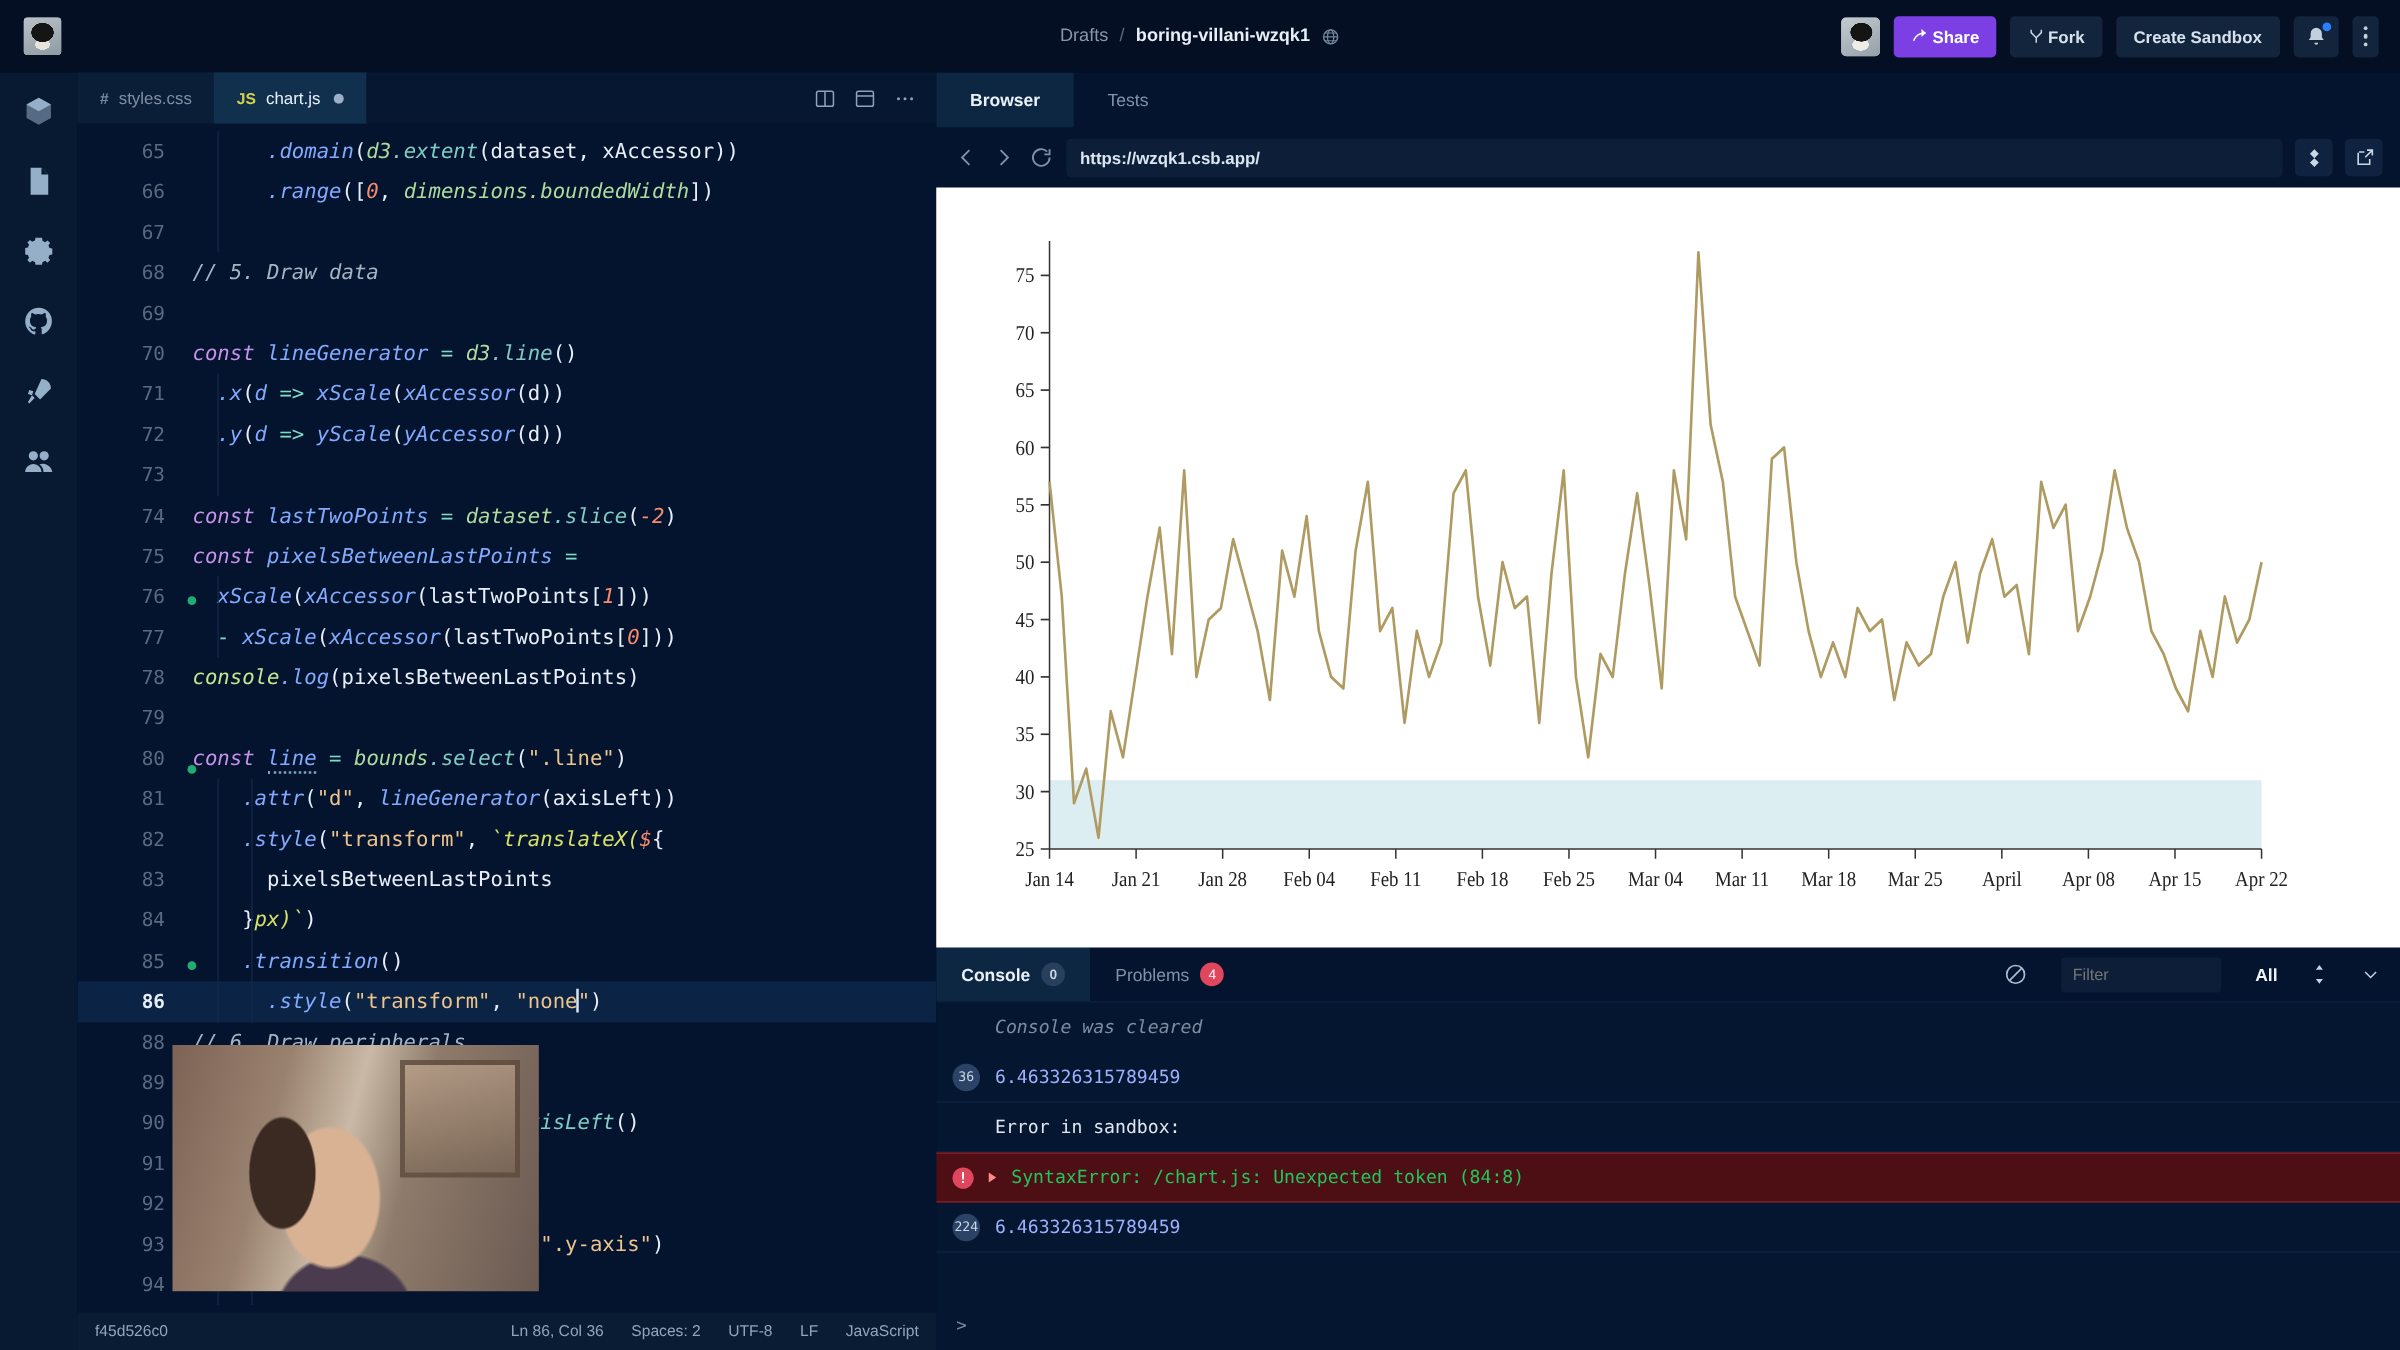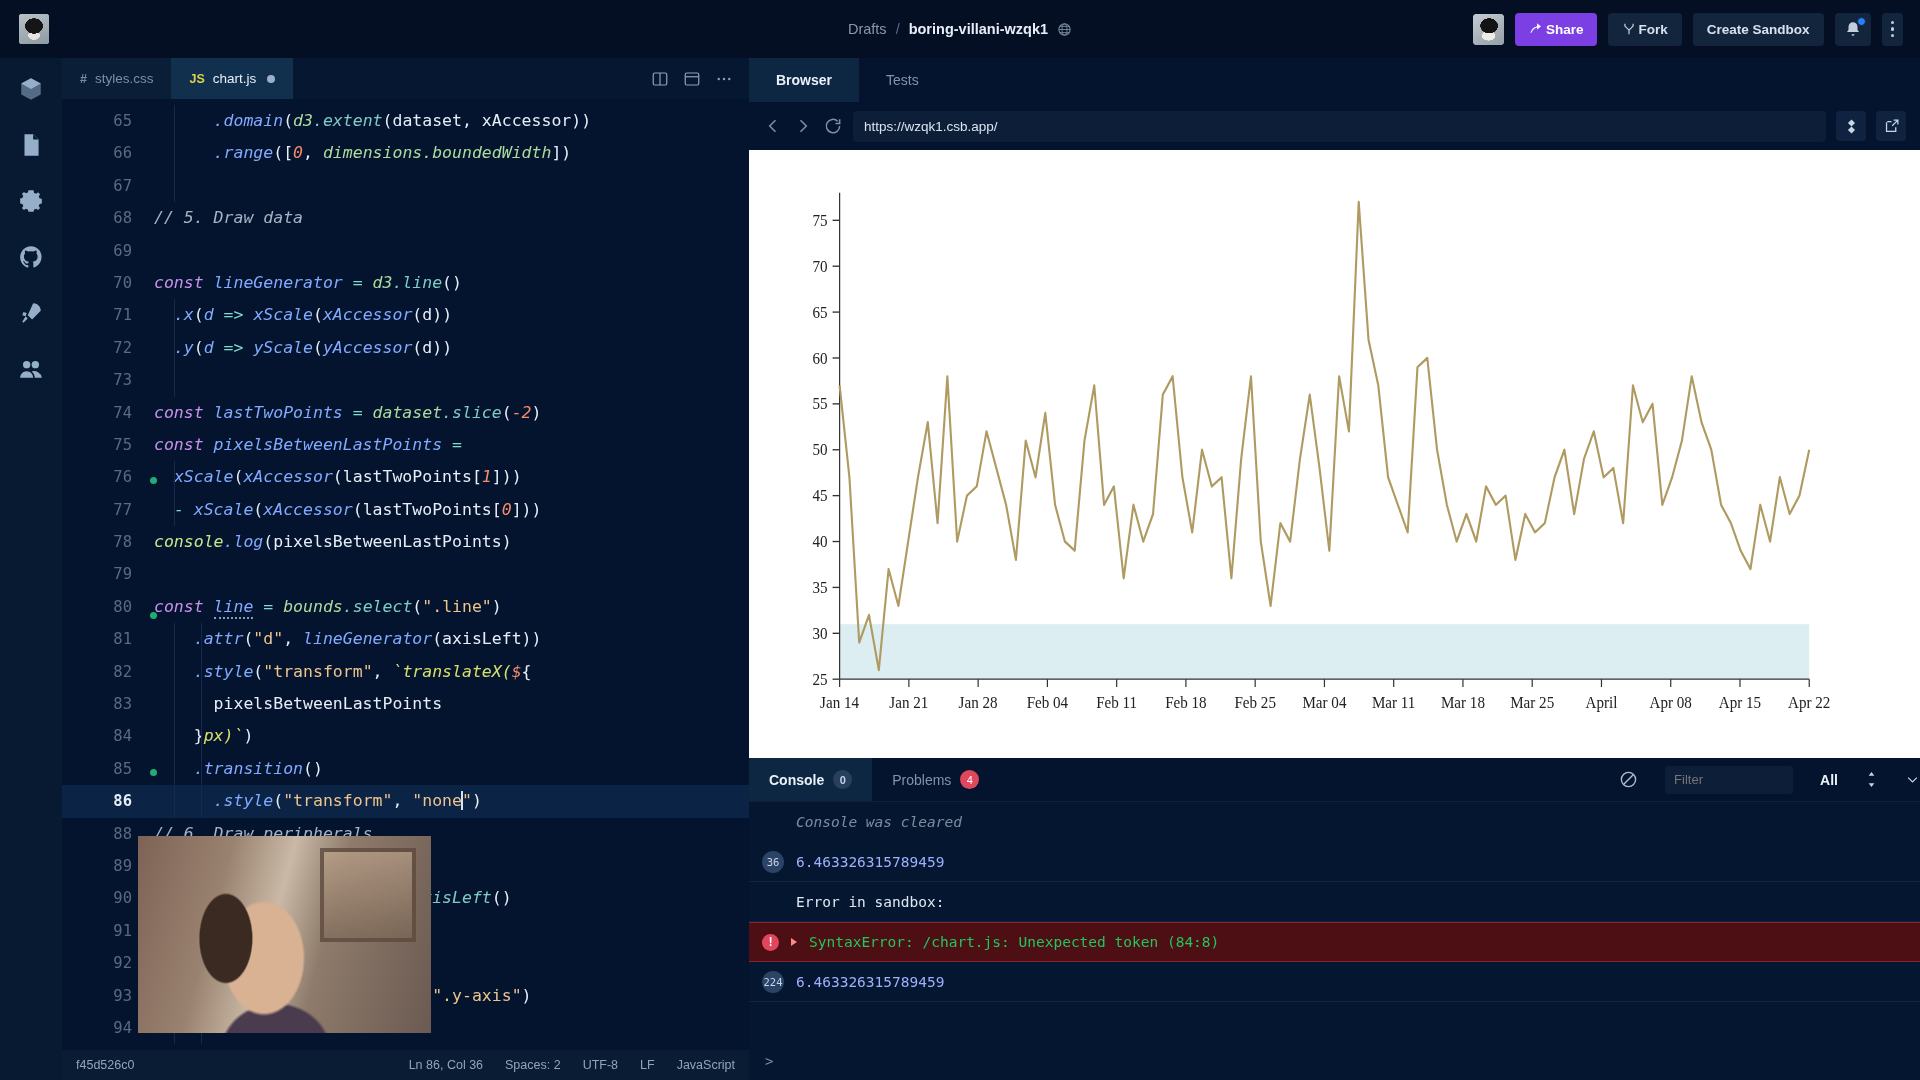--- a/index.html
+++ b/index.html
@@ -196,21 +196,21 @@
   .ptab.active { background: #0d2742; color: #eaf1f8; font-weight: bold; }
 
   .urlbar {
     height: 48px; flex: 0 0 48px; display: flex; align-items: center;
     gap: 10px; padding: 0 14px; background: #04142e;
   }
   .nav-ic { width: 20px; height: 20px; stroke: #7e90a6; fill: none; stroke-width: 1.8; cursor: pointer; }
   .url-field {
     flex: 1 1 auto; height: 31px; background: #0d1f38; border: none;
     border-radius: 4px; color: #dbe5f0; font-size: 13.5px;
-    padding: 0 11px; font-family: "Liberation Sans", sans-serif;
+    padding: 0 11px; font-family: "Liberation Sans", sans-serif; font-weight: bold;
   }
   .ub-btn { width: 30px; height: 30px; border-radius:4px; background:#0f2340;
             display:flex; align-items:center; justify-content:center; cursor:pointer; }
 
   
   .prev-frame { flex: 1 1 auto; background: #ffffff; overflow: hidden; position: relative; min-height: 0; }
   .chart-svg { display: block; width: 100%; height: 100%; }
 
   
   .cons-col { flex: 0 0 322px; display: flex; flex-direction: column; background: #051730; }
@@ -219,21 +219,21 @@
     background: #04142e; border-bottom: 1px solid #0c2140;
   }
   .ctab { padding: 0 20px; display:flex; align-items:center; gap:9px; font-size:14px; color:#8193a8; cursor:pointer; }
   .ctab.active { background:#0d2742; color:#eaf1f8; font-weight:bold; }
   .badge {
     min-width: 19px; height: 19px; border-radius: 10px;
     background: #28405d; color: #c6d4e4; font-size: 11px;
     display:flex; align-items:center; justify-content:center; padding:0 5px;
   }
   .badge.red { background:#e0465c; color:#fff; }
-  .cons-tools { margin-left:auto; display:flex; align-items:center; gap:27px; }
+  .cons-tools { margin-left:auto; display:flex; align-items:center; gap:27px; padding-right:16px; }
   .filter-inp {
     width: 128px; height: 28px; background:#0d1f38; border:none; border-radius:3px;
     color:#dbe5f0; font-size:13px; padding:0 9px;
     font-family:"Liberation Sans", sans-serif;
   }
   .lvl { color:#eef3f9; font-size:14px; font-weight:bold; }
   .cons-rows { flex:1 1 auto; overflow:hidden; font-family:"DejaVu Sans Mono", monospace; }
   .crow {
     min-height: 40px; display:flex; align-items:center; gap:12px;
     padding: 0 14px 0 0; border-bottom:1px solid #0d2442; position:relative;

